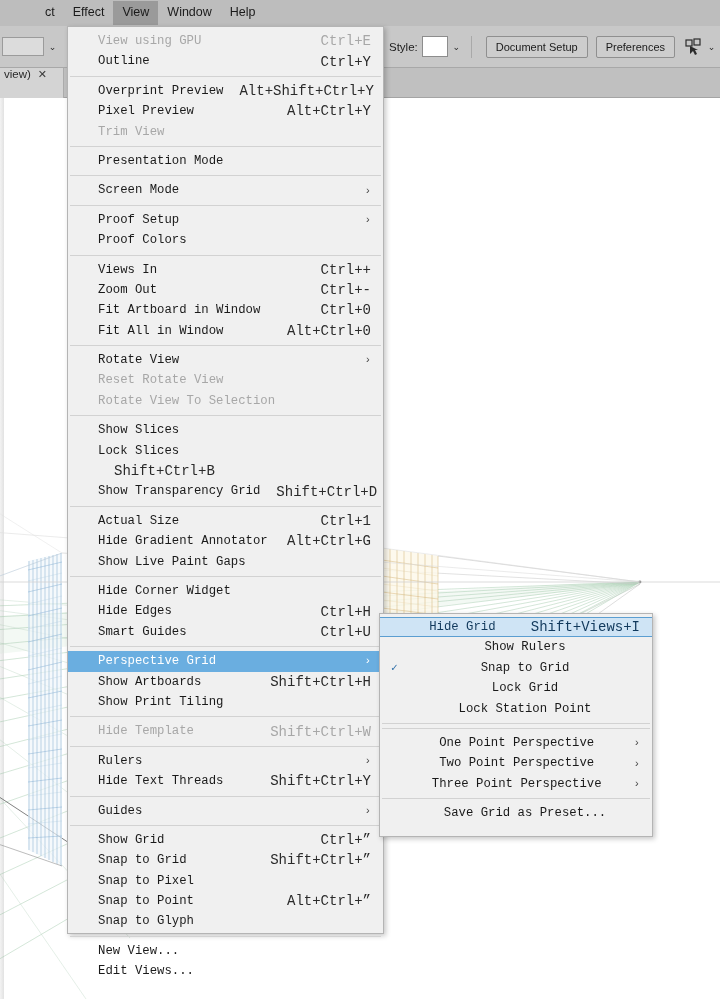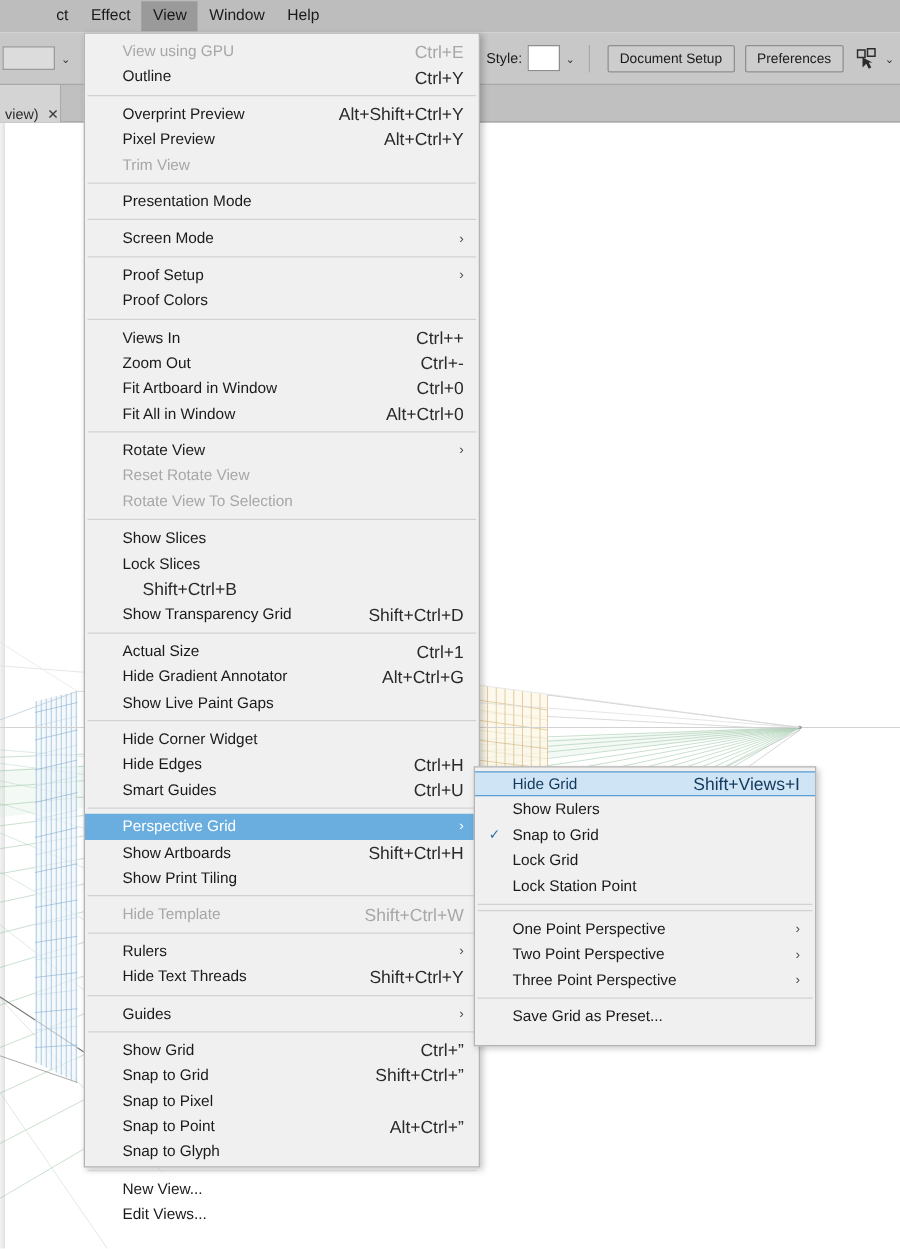--- a/index.html
+++ b/index.html
@@ -72,58 +72,58 @@
   .ob-icon-cursor { margin-left: 10px; width: 18px; height: 18px; position: relative; }
 
   
   #tabstrip {
     position: absolute; left: 0; top: 68px; width: 720px; height: 30px;
     background: #c0c0c0; border-bottom: 1px solid #a4a4a4;
     display: flex; align-items: center;
   }
   #doc-tab {
     height: 30px; background: #d4d4d4;
-    display: flex; align-items: flex-end; padding: 0 1px 0 4px;
+    display: flex; align-items: flex-start; padding: 0 16px 0 4px;
     font-size: 11.5px; color: #2a2a2a; border-right: 1px solid #ababab;
   }
   #doc-tab .x { margin-left: 7px; font-size: 11px; color: #3a3a3a; }
 
   
   #view-menu {
     position: absolute; left: 67px; top: 26px; width: 317px; height: 908px;
     background: #f0f0f0;
     border: 1px solid #b4b4b4;
     box-shadow: 2px 2px 5px rgba(0,0,0,0.22);
     padding: 4px 0 4px 0;
     font-size: 12.3px; color: #1a1a1a;
   }
   .mi {
     position: relative; height: 20.4px; display: flex; align-items: center;
-    padding: 0 12px 0 30px; white-space: nowrap;
+    padding: 0 12px 0 30px; white-space: nowrap; font-family: Liberation Mono, monospace;
   }
   .mi .lbl { flex: 1 1 auto; line-height: 20.4px; }
   .mi .sc { color: #2a2a2a; font-size: 14px; padding-left: 16px; }
   .mi .sub { font-size: 11px; color: #4a4a4a; padding-left: 10px; }
   .mi.disabled .lbl, .mi.disabled .sc { color: #a7a7a7; }
   .mi.hl { background: #6aaee0; color: #ffffff; }
   .mi.hl .lbl, .mi.hl .sc, .mi.hl .sub { color: #ffffff; }
   .mi .chk {
     position: absolute; left: 11px; top: 0; height: 20.4px;
     display: flex; align-items: center; font-size: 11px; color: #2f6fa8;
   }
   .sep { height: 1px; background: #d2d2d2; margin: 4px 2px 4px 2px; }
 
   
   #sub-menu {
     position: absolute; left: 379px; top: 613px; width: 274px; height: 224px;
     background: #f0f0f0; border: 1px solid #b4b4b4;
     box-shadow: 2px 2px 5px rgba(0,0,0,0.22);
     padding: 3px 0 4px 0; font-size: 12.3px; color: #1a1a1a;
   }
-  #sub-menu .mi { padding: 0 12px 0 30px; }
+  #sub-menu .mi { padding: 0 12px 0 30px; text-align: center; }
   #sub-menu .mi.hl2 {
     background: #cfe4f5; color: #11395c;
     border-top: 1px solid #5b9ed1; border-bottom: 1px solid #5b9ed1;
     height: 20.4px;
   }
   #sub-menu .mi.hl2 .lbl, #sub-menu .mi.hl2 .sc { color: #11395c; }
 </style>
 </head>
 <body>
 

